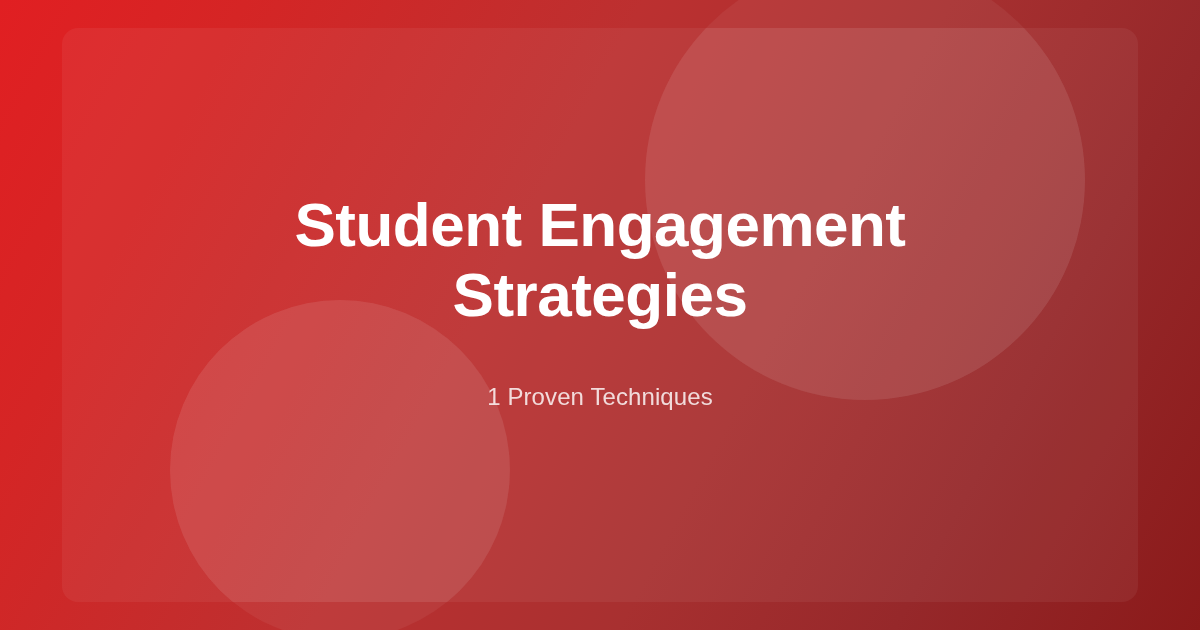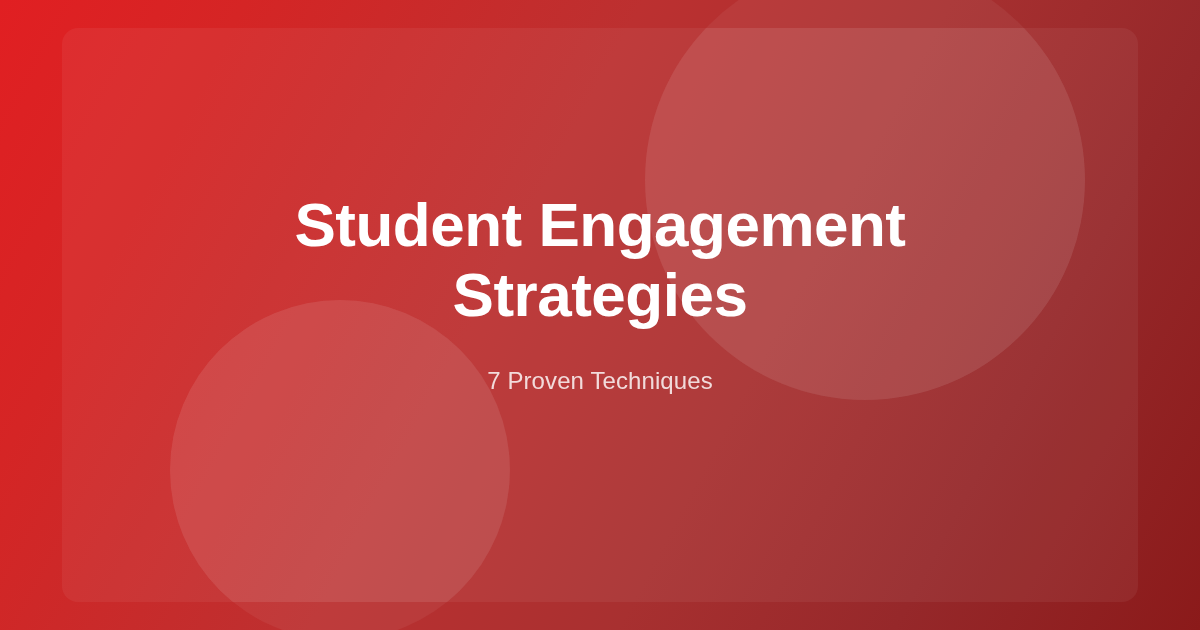--- a/index.html
+++ b/index.html
@@ -89,21 +89,21 @@
     display: flex;
     flex-direction: column;
     align-items: center;
     justify-content: center;
     text-align: center;
     padding: 0 70px;
     box-sizing: border-box;
   }
 
   .slide-title {
-    margin: 0;
+    margin: 16px;
     font-size: 62px;
     line-height: 1.14;
     font-weight: 700;
     letter-spacing: -0.5px;
     color: #ffffff;
     max-width: 700px;
     text-rendering: optimizeLegibility;
     text-align: center;
   }
 
@@ -135,17 +135,17 @@
   </div>
 
   <div class="panel">
     <div class="panel-circle panel-circle-large"></div>
     <div class="panel-circle panel-circle-small"></div>
   </div>
 
   <div class="content">
     <div class="content-inner">
       <h1 class="slide-title">Student Engagement Strategies</h1>
-      <p class="slide-subtitle">7 Proven Techniques</p>
+      <p class="slide-subtitle">1 Proven Techniques</p>
     </div>
   </div>
 
 </div>
 
 </body></html>

